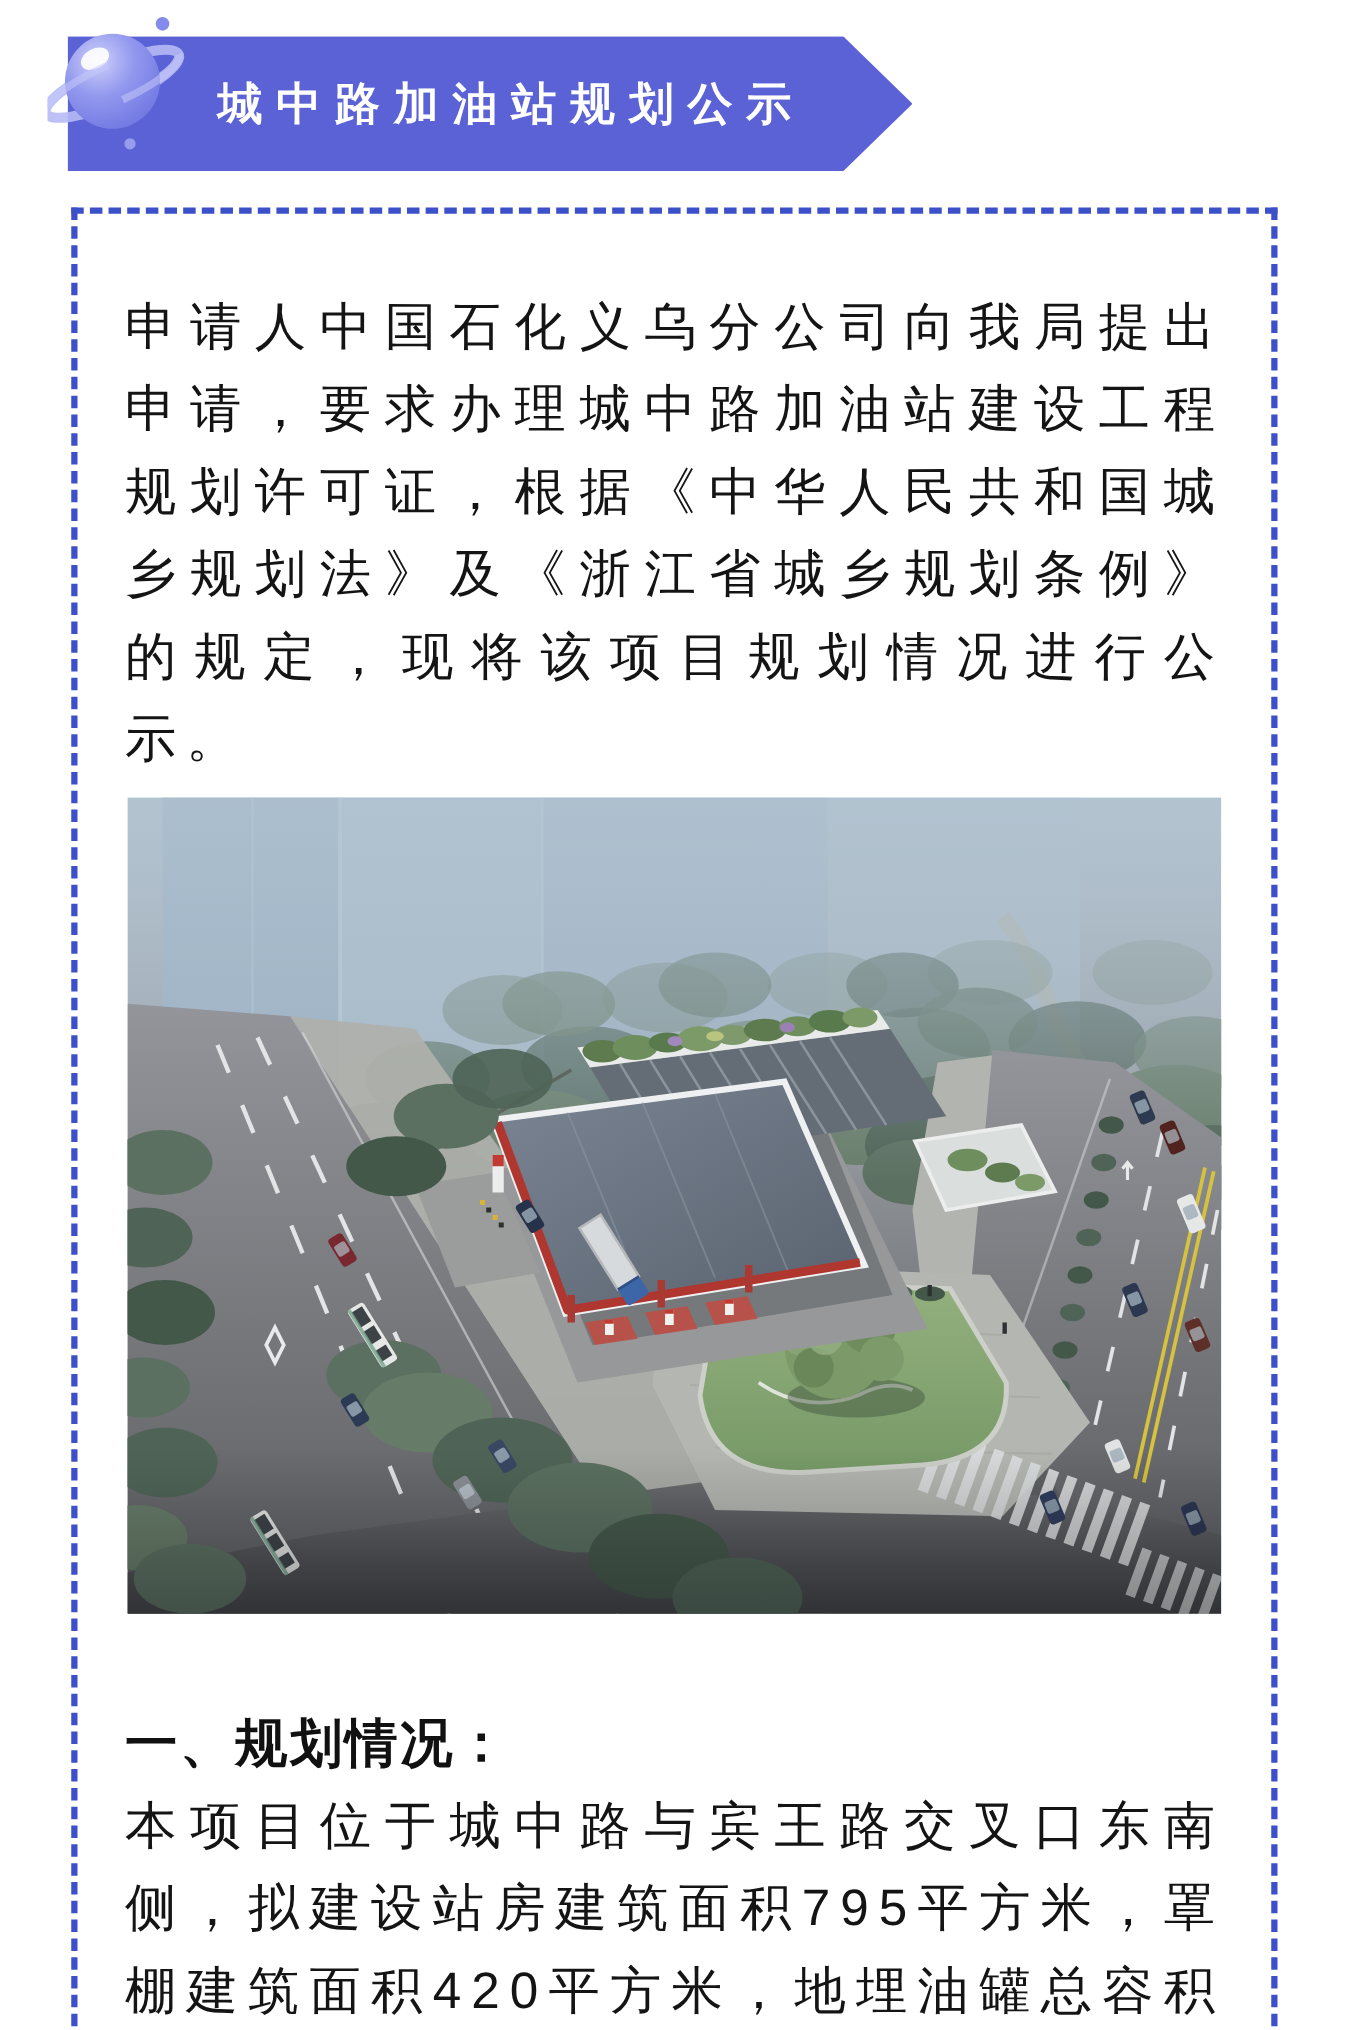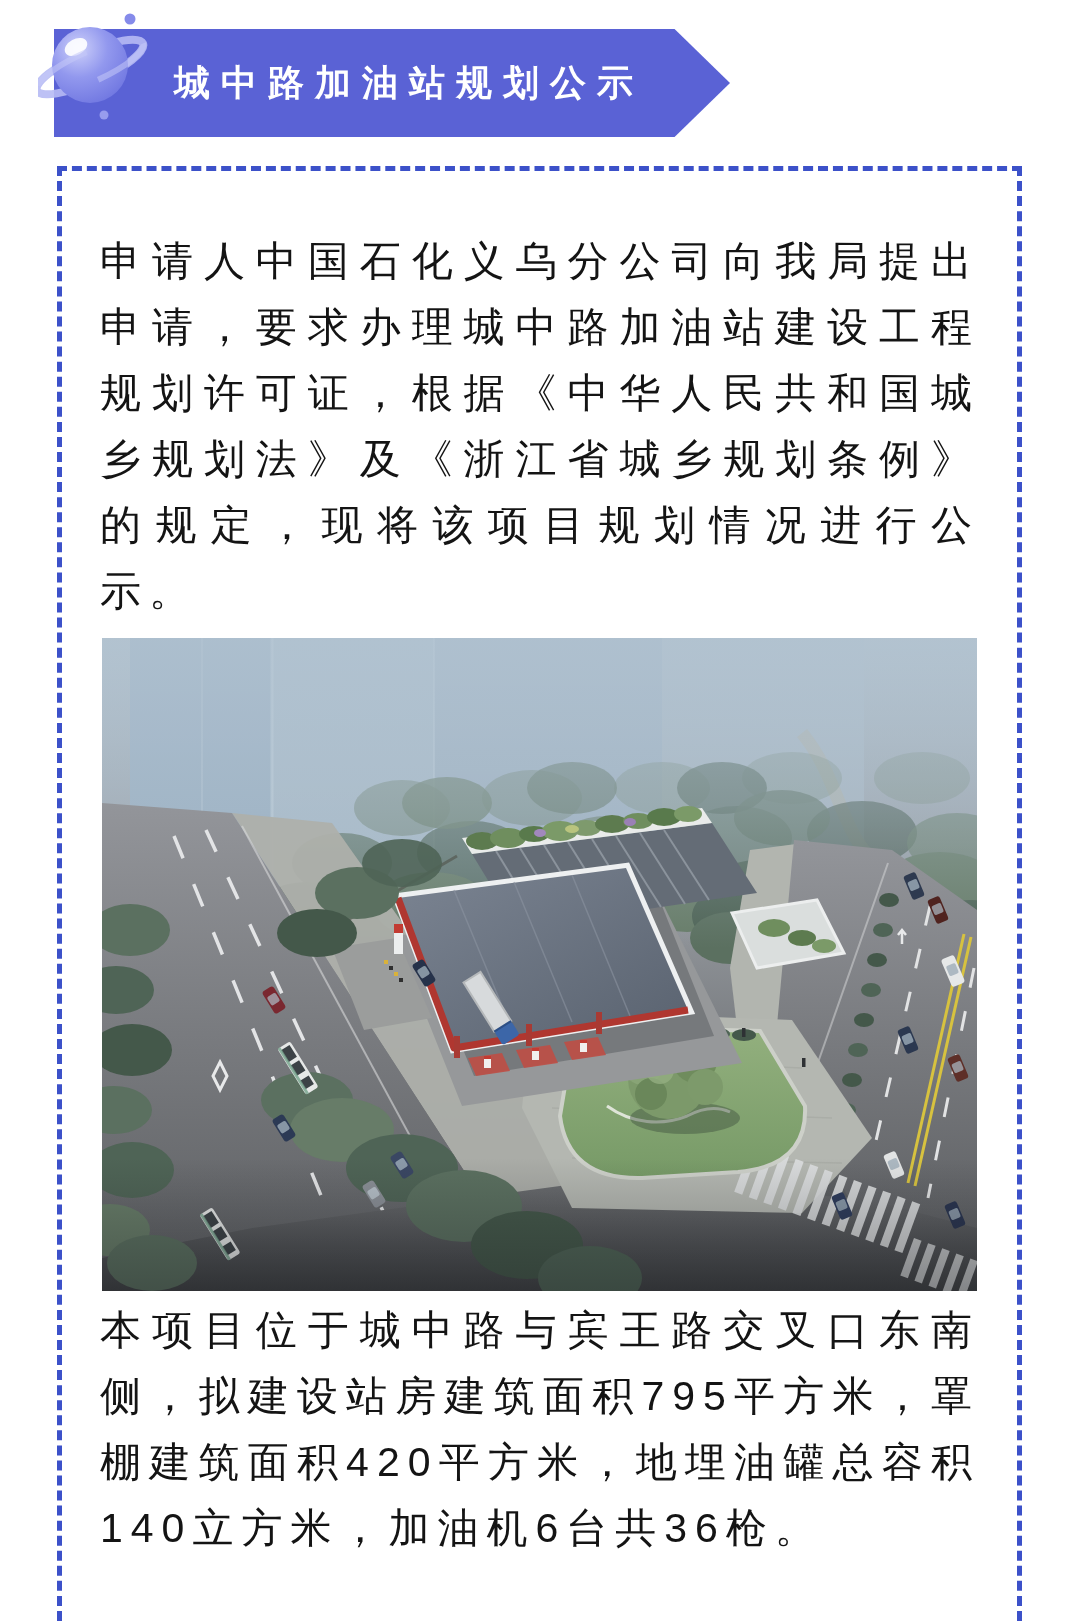--- a/index.html
+++ b/index.html
@@ -401,16 +401,17 @@
         </g>
       <g transform="translate(853,577) rotate(67)">
           <rect x="-13" y="-6.5" width="26" height="13" rx="3" fill="#2a3550"></rect>
           <rect x="-6" y="-5" width="10" height="10" rx="2" fill="#aebdc8" opacity="0.7"></rect>
         </g>
     </g>
 
     <rect x="0" y="520" width="875" height="133" fill="url(#gVig)"></rect>
   </svg>
 
+  <h2 class="sec-head">一、规划情况：</h2>
 
   <p class="para para-body">本项目位于城中路与宾王路交叉口东南侧，拟建设站房建筑面积795平方米，罩棚建筑面积420平方米，地埋油罐总容积140立方米，加油机6台共36枪。</p>
 
 </div>
 
 </body></html>

